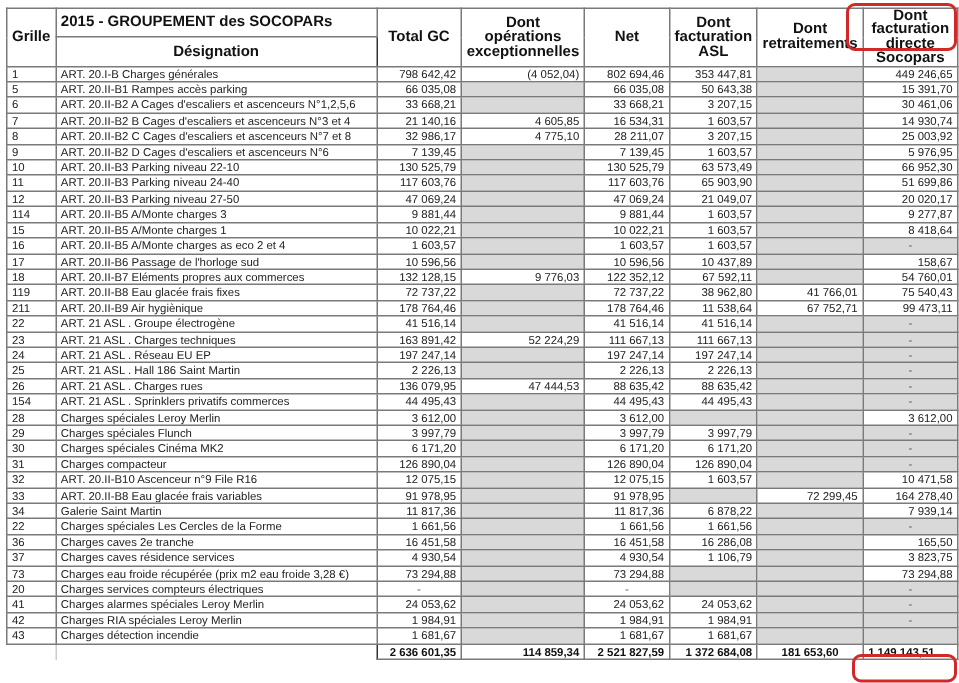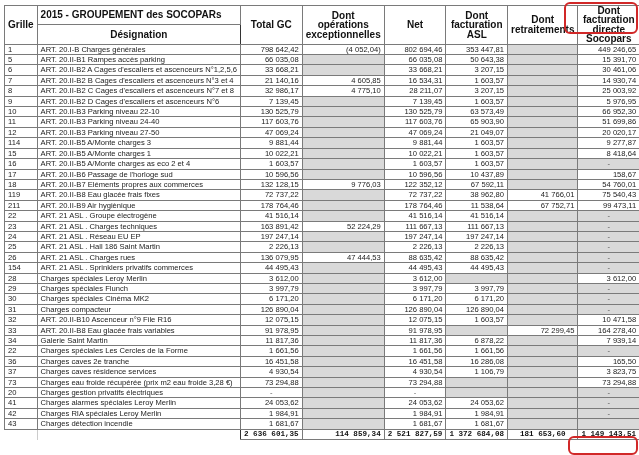--- a/index.html
+++ b/index.html
@@ -23,21 +23,21 @@
   col.c-dir { width:68px; }
   th { font-weight:bold; color:#111; background:#fff; }
   .hdr th { height:12px; line-height:9px; font-size:10px; }
   .grille { text-align:left; }
   .desig { text-align:left; }
   .num { text-align:right; }
   .gray { background:#d9d9d9; }
   .dash { text-align:center; color:#555; }
   .bold { font-weight:bold; color:#111; }
   .thick-l { border-left:1.5px solid #333 !important; }
-  .total-row td { height:10px; line-height:10px;font-family:Liberation Mono, monospace; }
+  .total-row td { height:10px; line-height:10px; }
   .noborder { border:none !important; }
   .hl-box {
     position:absolute; border:2px solid #d12828; border-radius:6px; pointer-events:none;
   }
 </style>
 </head>
 <body>
 
 <table class="sheet">
   <colgroup>
@@ -391,21 +391,21 @@
         <td class="desig">Charges eau froide récupérée (prix m2 eau froide 3,28 €)</td>
         <td class="num thick-l">73 294,88</td>
         <td class="num thick-l gray"></td>
         <td class="num">73 294,88</td>
         <td class="num gray"></td>
         <td class="num gray"></td>
         <td class="num">73 294,88</td>
       </tr>
       <tr>
         <td class="grille">20</td>
-        <td class="desig">Charges gestion privatifs électriques</td>
+        <td class="desig">Charges services compteurs électriques</td>
         <td class="num thick-l dash">-</td>
         <td class="num thick-l gray"></td>
         <td class="num dash">-</td>
         <td class="num gray"></td>
         <td class="num gray"></td>
         <td class="num gray dash">-</td>
       </tr>
       <tr>
         <td class="grille">41</td>
         <td class="desig">Charges alarmes spéciales Leroy Merlin</td>

